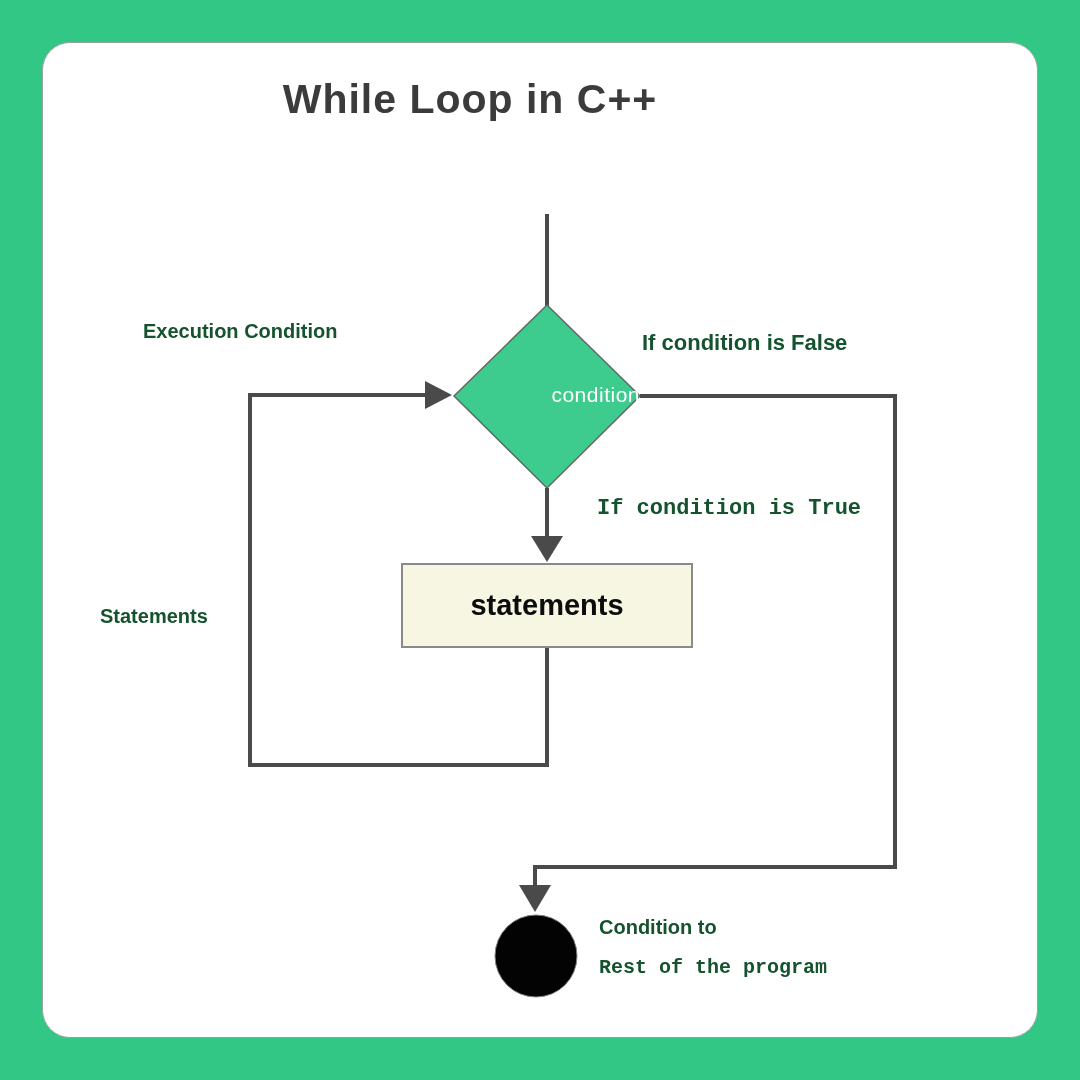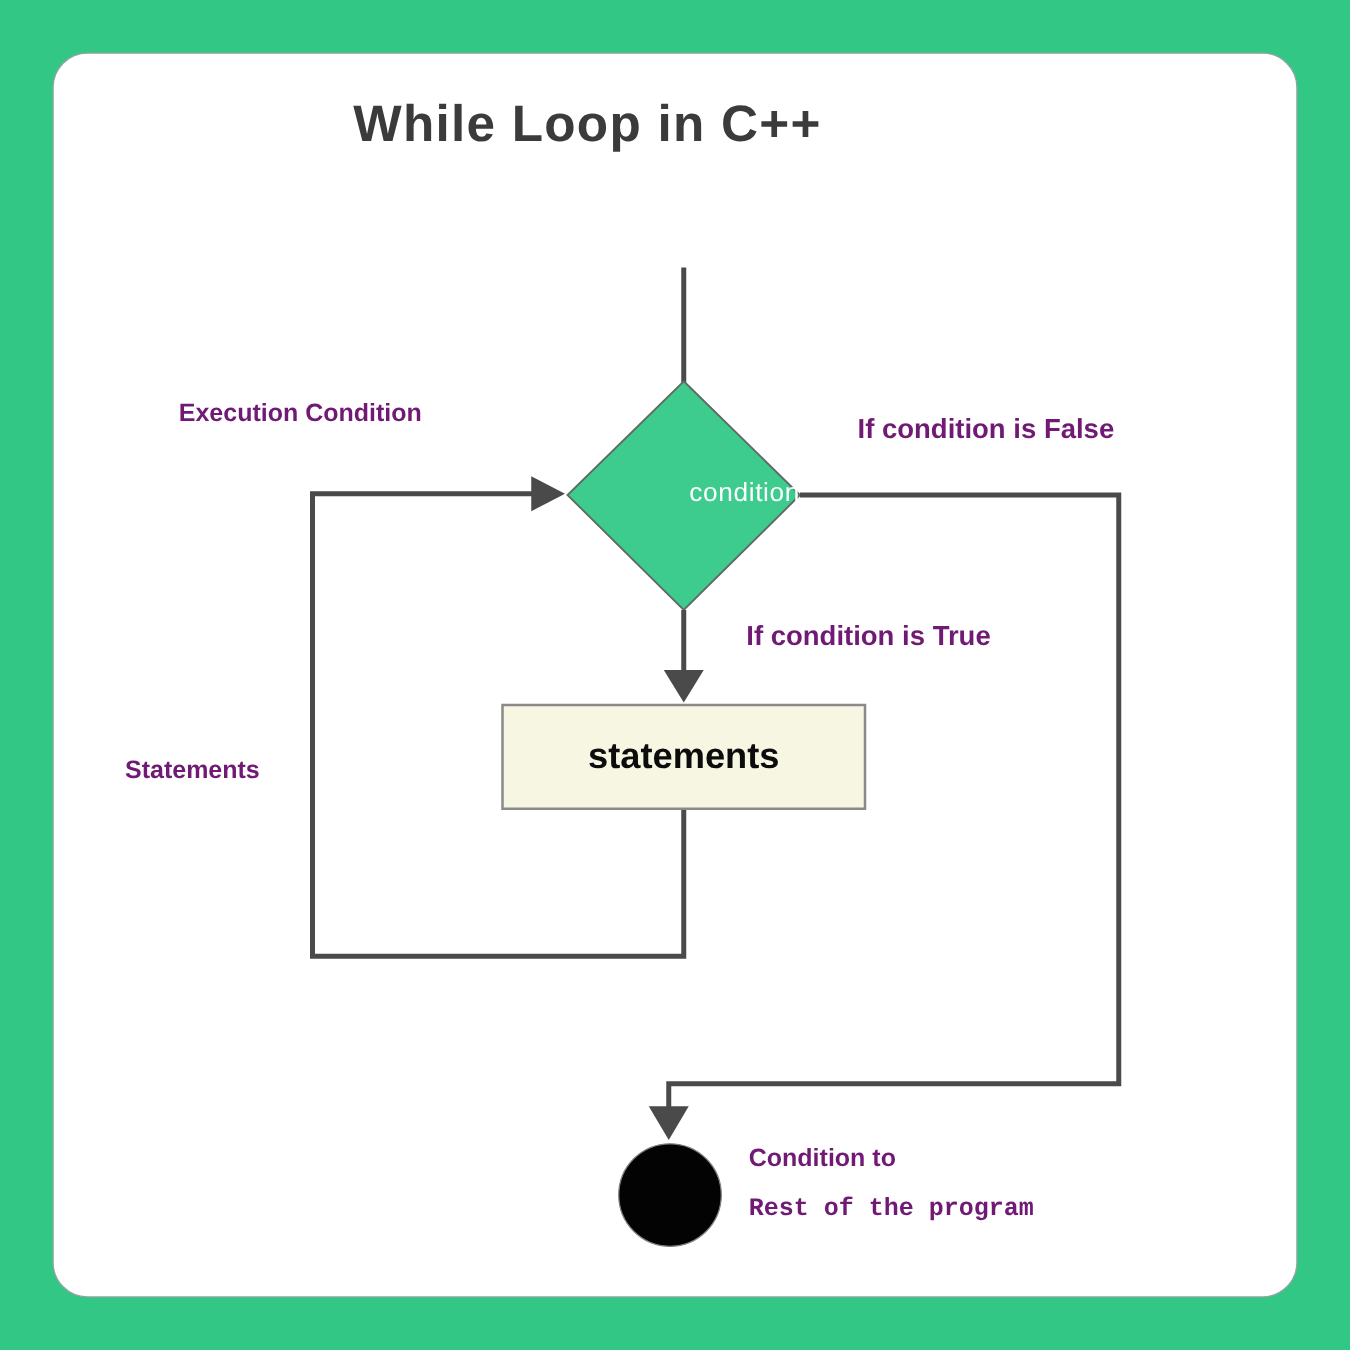--- a/index.html
+++ b/index.html
@@ -30,28 +30,28 @@
     letter-spacing: 1px;
     color: #3b3b3b;
   }
   svg.flow {
     position: absolute;
     left: 0; top: 0;
     width: 1080px; height: 1080px;
   }
   .lbl {
     position: absolute;
-    color: #701a75;
+    color: #14532d;
     white-space: nowrap;
   }
   .lbl-sm  { font-size: 20px; font-weight: 700; }
   .lbl-md  { font-size: 22px; font-weight: 600; }
   .exec-cond   { left: 143px; top: 320px; }
-  .if-false    { left: 642px; top: 330px; margin-left: 44px; }
-  .if-true     { left: 597px; top: 496px; }
+  .if-false    { left: 642px; top: 330px; }
+  .if-true     { left: 597px; top: 496px; font-family: Liberation Mono, monospace; }
   .stmt-side   { left: 100px; top: 605px; }
   .continue-1  { left: 599px; top: 916px; }
   .continue-2  { left: 599px; top: 956px; font-family: Liberation Mono, monospace; }
   .condition-label {
     position: absolute;
     left: 454px; top: 383px;
     width: 186px;
     text-align: right;
     color: #ffffff;
     font-size: 21px;

